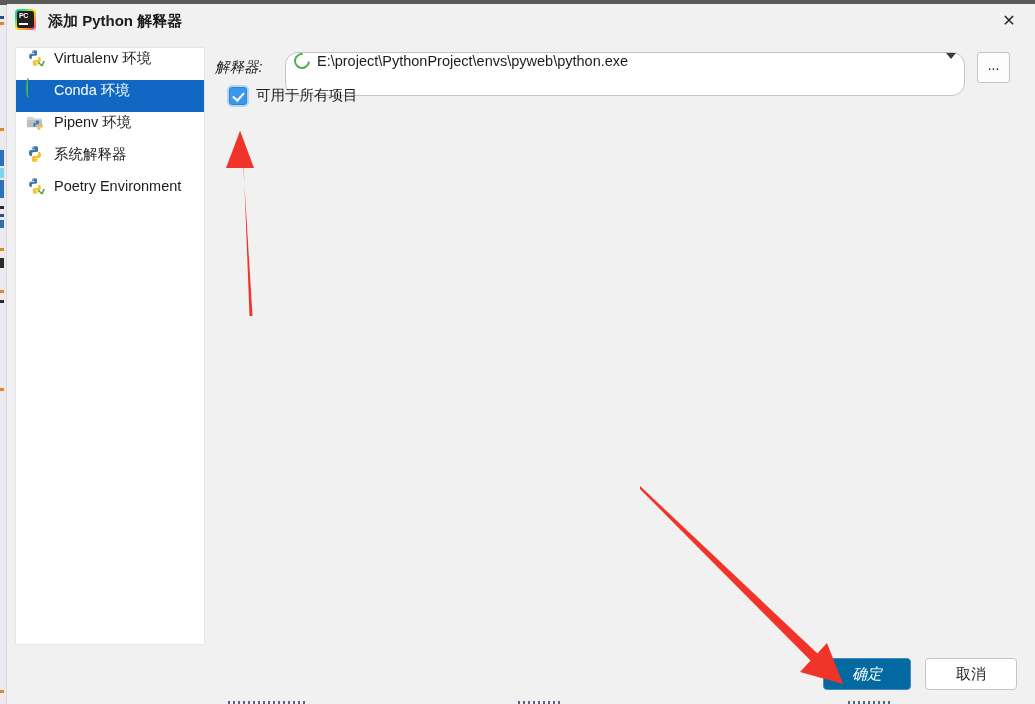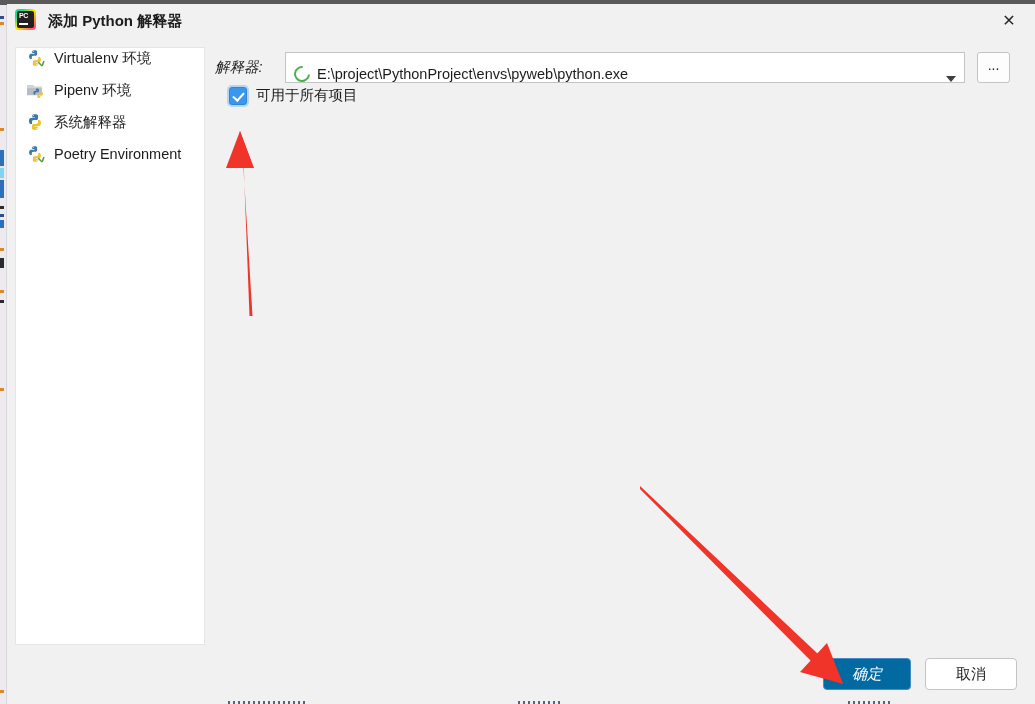--- a/index.html
+++ b/index.html
@@ -176,27 +176,27 @@
     position: absolute;
     left: 0; top: 6px;
     font-size: 14.5px;
     color: #1c1c1c;
     white-space: nowrap;
     font-style: italic;
   }
   .combo {
     position: absolute;
     left: 70px; top: 0;
-    width: 680px; height: 31px;
+    width: 680px; height: 44px;
     background: #ffffff;
     border: 1px solid #c4c4c4;
-    border-radius: 0;
-    box-sizing: border-box;
-    display: flex;
-    align-items: flex-end;
+    border-radius: 13px;
+    box-sizing: border-box;
+    display: flex;
+    align-items: flex-start;
     cursor: default;
   }
   .combo .ico-conda {
     margin-left: 8px;
     margin-top: 0;
     flex: 0 0 auto;
   }
   .combo .path {
     margin-left: 7px;
     font-size: 14.5px;
@@ -366,20 +366,26 @@
           <svg class="ico-python" width="20" height="20" viewBox="0 0 20 20">
             <path d="M9.4 2.2c-2.3 0-2.2 1-2.2 1v1.9h2.3v.6H5.9s-1.8-.2-1.8 2.6c0 2.8 1.6 2.7 1.6 2.7h1.1V9.3s-.1-1.6 1.5-1.6h2.3s1.5 0 1.5-1.4V3.6s.2-1.4-2.3-1.4zM8.2 3c.3 0 .5.2.5.5s-.2.5-.5.5-.5-.2-.5-.5.2-.5.5-.5z" fill="#3c78aa"></path>
             <path d="M10.6 17.8c2.3 0 2.2-1 2.2-1v-1.9h-2.3v-.6h3.6s1.8.2 1.8-2.6c0-2.8-1.6-2.7-1.6-2.7h-1.1v1.7s.1 1.6-1.5 1.6H9.4s-1.5 0-1.5 1.4v2.7s-.2 1.4 2.7 1.4zm1.2-.8c-.3 0-.5-.2-.5-.5s.2-.5.5-.5.5.2.5.5-.2.5-.5.5z" fill="#f0c330"></path>
             <path d="M13.3 14.2l3.8 3.8" stroke="#5a9e3f" stroke-width="1.6" fill="none"></path>
             <path d="M17.1 18l1.9-5" stroke="#5a9e3f" stroke-width="1.6" fill="none"></path>
           </svg>
         </span>
         <span class="label">Virtualenv 环境</span>
       </div>
 
+      <div class="env-item selected">
+        <span class="ico">
+          <span class="ico-conda"></span>
+        </span>
+        <span class="label">Conda 环境</span>
+      </div>
 
       <div class="env-item">
         <span class="ico">
           <svg width="20" height="20" viewBox="0 0 20 20">
             <path d="M2 5.2h6l1.3 1.6H17v8.4H2z" fill="#b9bcc2"></path>
             <path d="M2 5.2h6l1.3 1.6H17v1.4H2z" fill="#d0d3d8"></path>
             <path d="M12.4 8.6c-1.6 0-1.5.7-1.5.7v1.4h1.6v.4H9.6s-1.2-.1-1.2 1.8c0 1.9 1.1 1.8 1.1 1.8h.7v-1.3s0-1.1 1.1-1.1h1.6s1 0 1-1V9.5s.2-.9-1.5-.9z" fill="#3c78aa"></path>
             <path d="M13.9 18c1.6 0 1.5-.7 1.5-.7v-1.4h-1.6v-.4h2.9s1.2.1 1.2-1.8c0-1.9-1.1-1.8-1.1-1.8h-.7v1.3s0 1.1-1.1 1.1h-1.6s-1 0-1 1v1.8s-.2.9 1.5.9z" fill="#f0c330"></path>
           </svg>
         </span>

